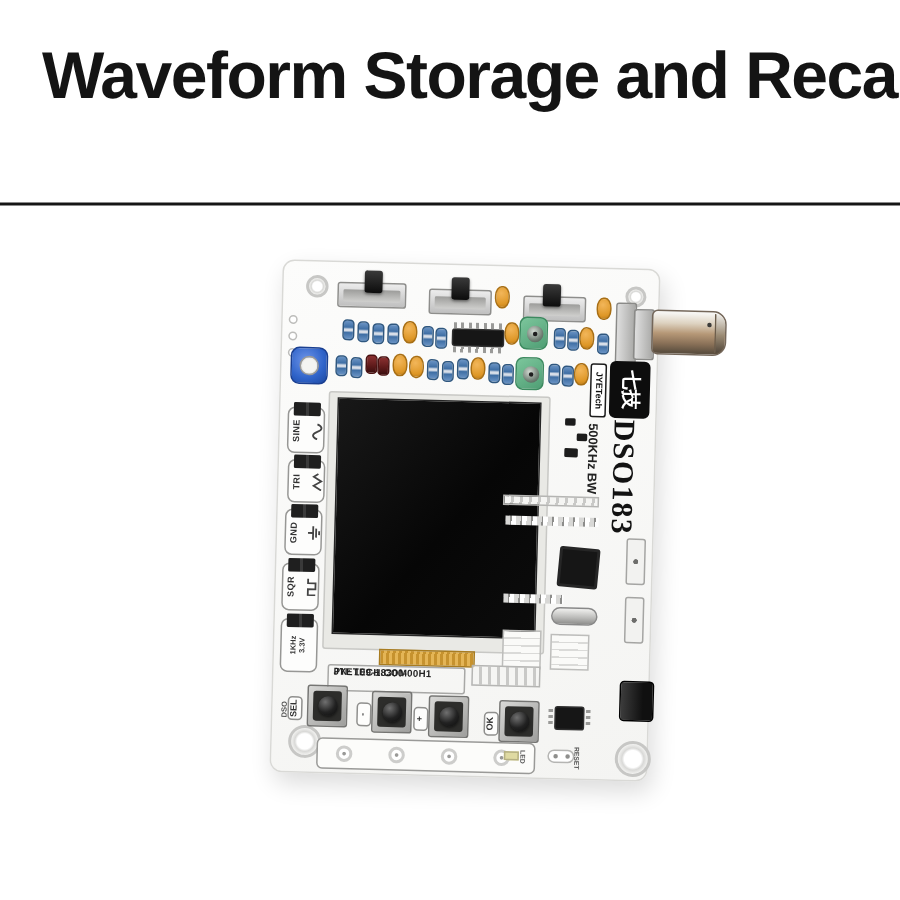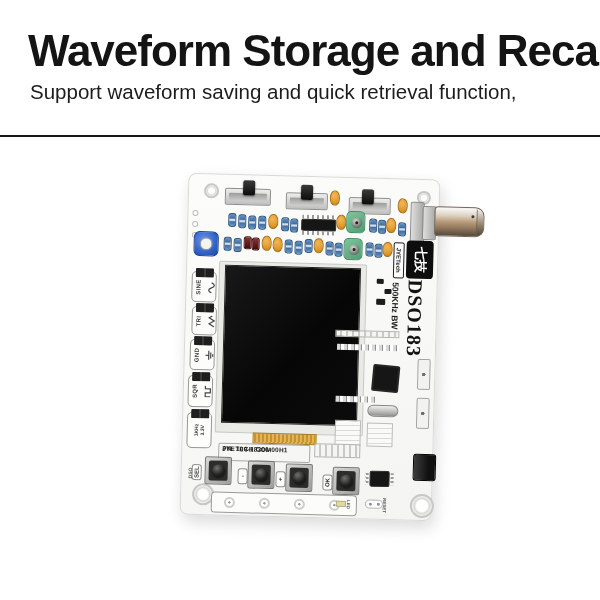--- a/index.html
+++ b/index.html
@@ -108,21 +108,20 @@
   .tinyv{font-size:4.5px;color:#555;font-weight:700;transform:rotate(90deg);transform-origin:0 0;white-space:nowrap;}
   .tinyv2{font-size:5px;color:#555;font-weight:700;transform:rotate(-90deg);transform-origin:center;white-space:nowrap;}
 </style>
 </head>
 <body>
 
 <div id="stage">
 
   <div class="title">Waveform Storage and Recall</div>
   <div class="subtitle">
-    <div>Support waveform saving and quick retrieval function,</div>
   </div>
   <div class="divider"></div>
 
   <div id="board">
 
     <div class="hole" style="left:15px;top:9px;width:15px;height:15px;"></div>
     <div class="hole" style="left:228px;top:11px;width:14px;height:14px;"></div>
     <div class="hole" style="left:11px;top:309px;width:22px;height:22px;"></div>
     <div class="hole" style="left:229px;top:314px;width:24px;height:24px;"></div>
     <div class="ringsm" style="left:4px;top:36px;"></div>

